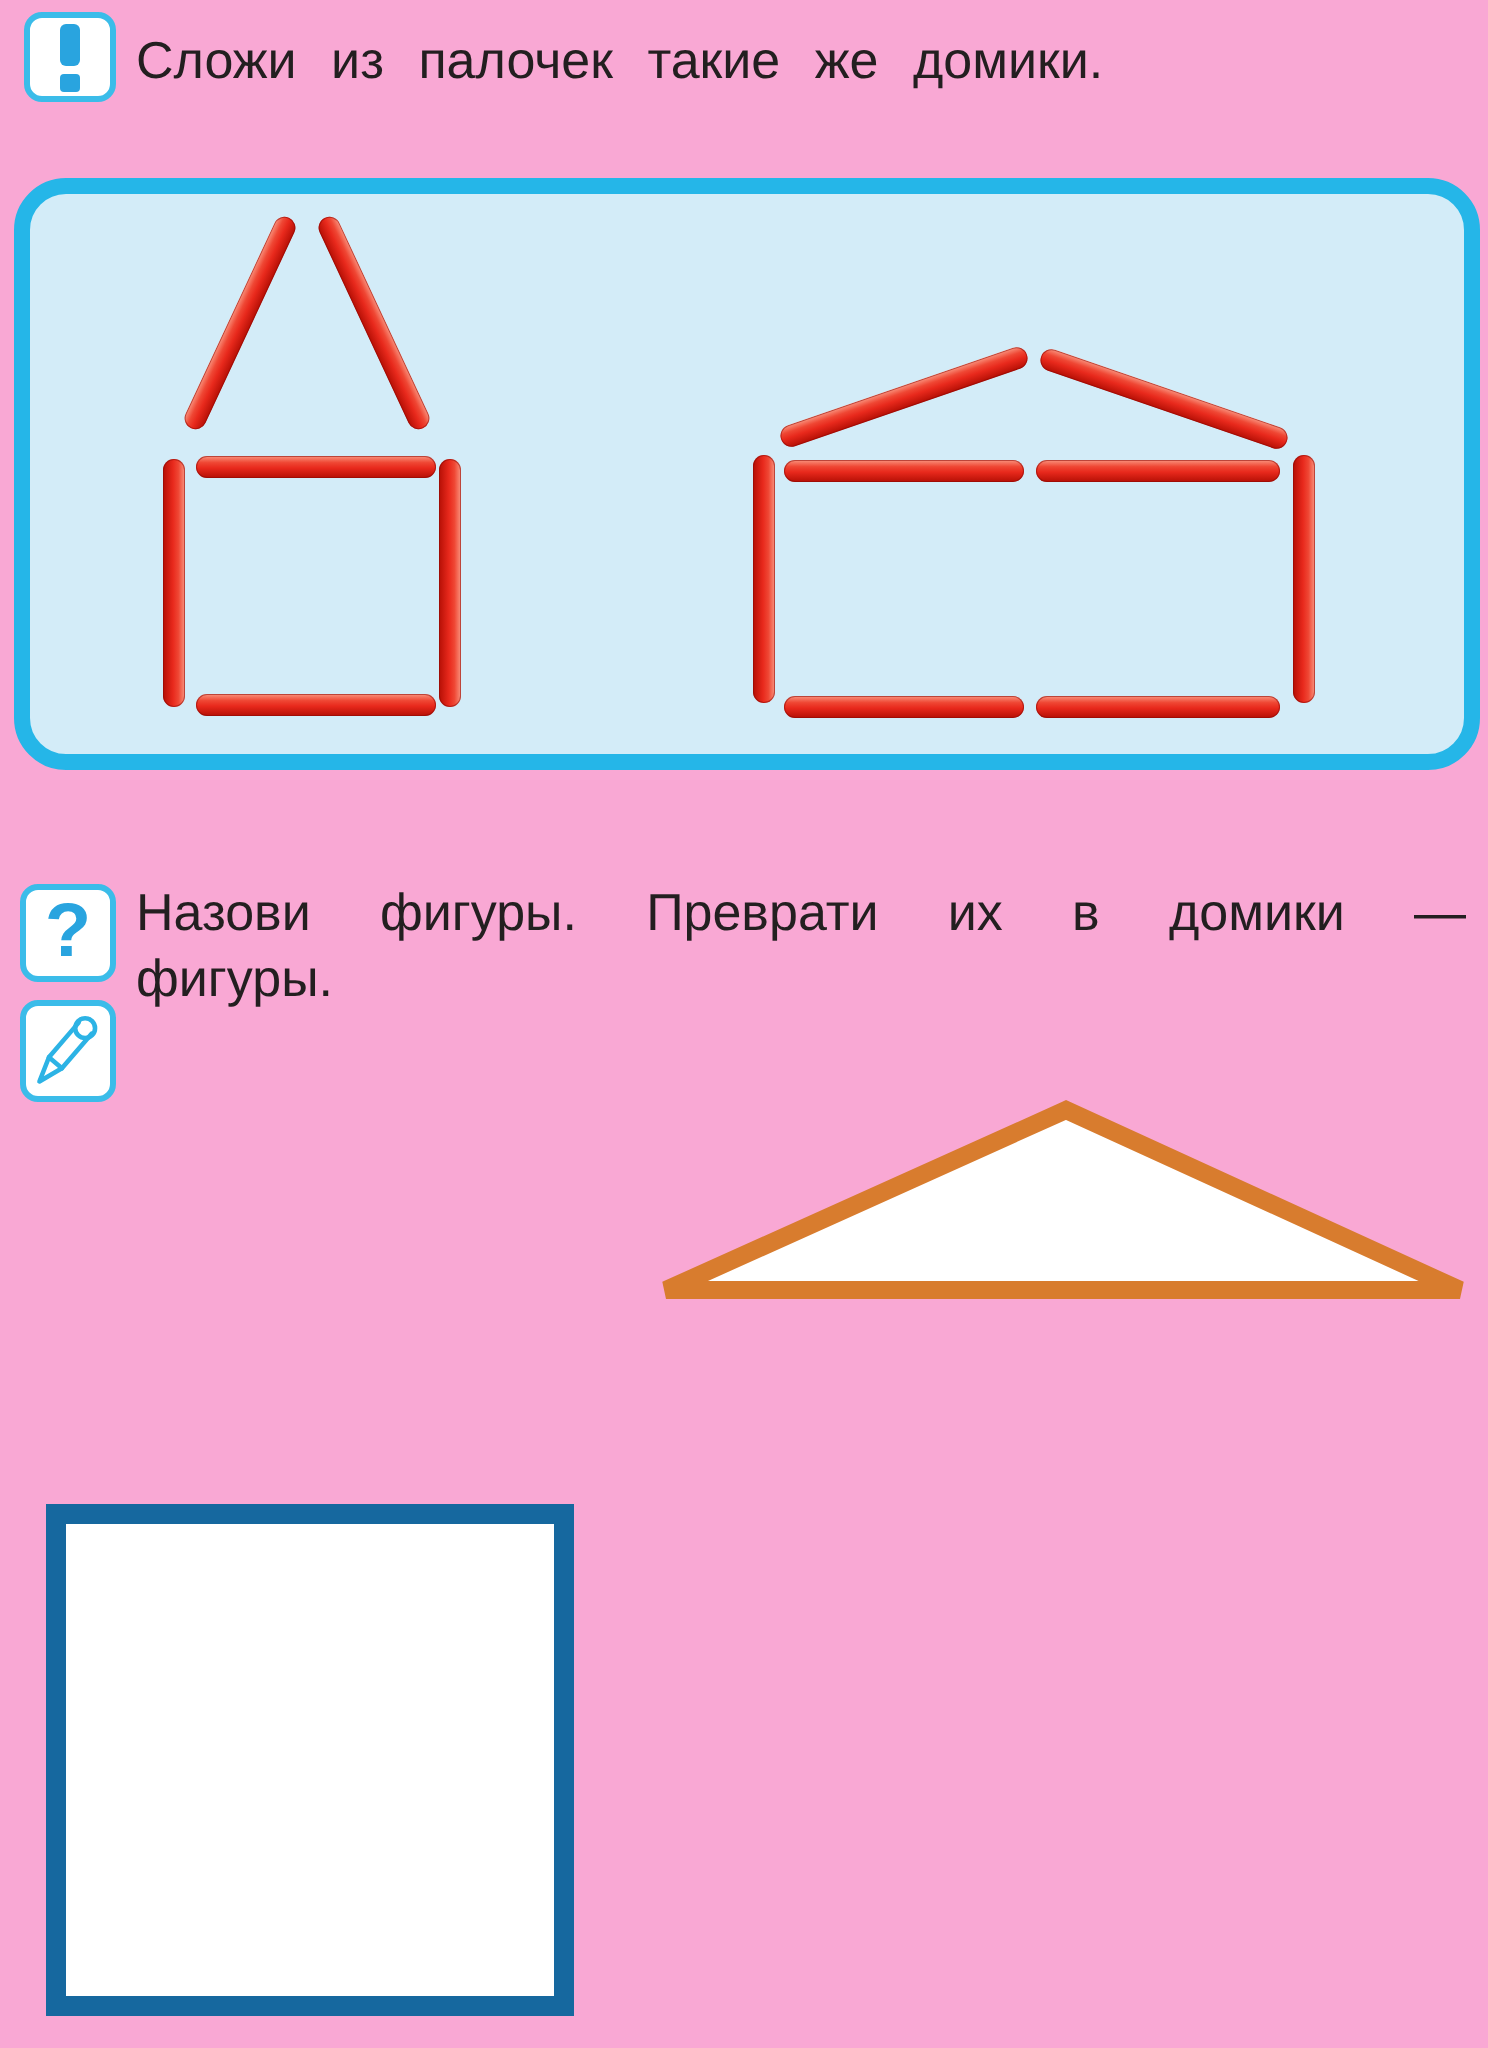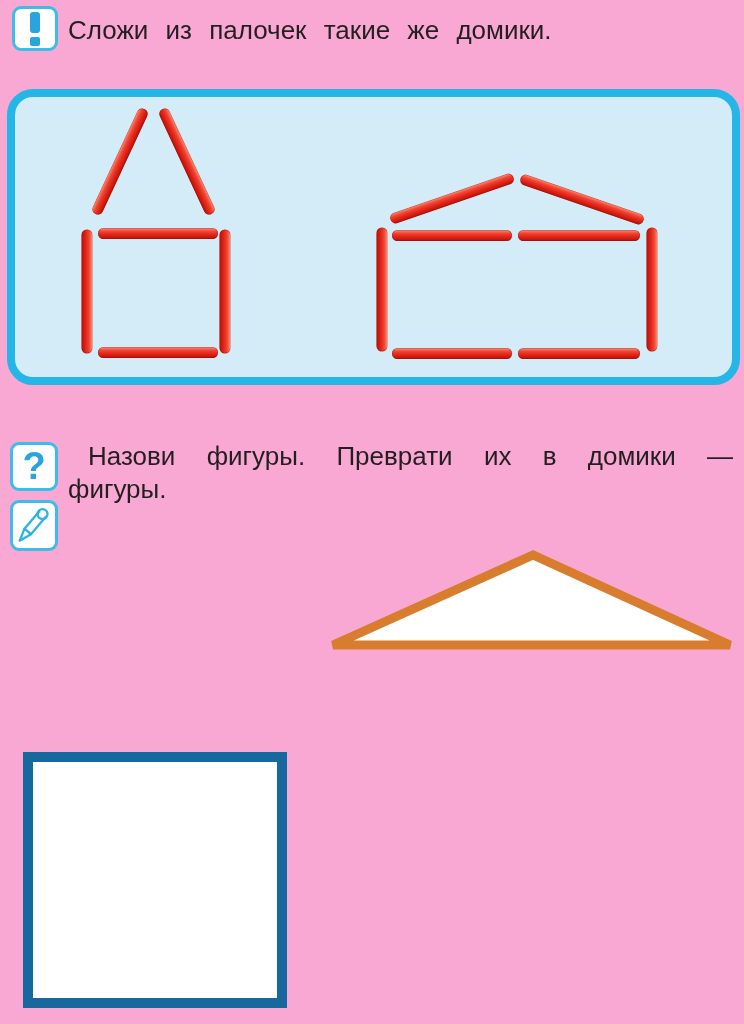--- a/index.html
+++ b/index.html
@@ -43,21 +43,21 @@
   .box-pencil{left:10px;top:500px;width:48px;height:51px;}
   
   .task1-text{
     position:absolute;left:68px;top:13px;width:620px;
     font-size:26px;line-height:34px;word-spacing:10px;
   }
   .task2-text{
     position:absolute;left:68px;top:440px;width:665px;
     font-size:26px;line-height:33px;
   }
-  .justify-line{text-align:justify;text-align-last:justify;margin-left:20px;}
+  .justify-line{text-align:justify;text-align-last:justify;}
   
   .panel{
     position:absolute;left:7px;top:89px;width:733px;height:296px;
     box-sizing:border-box;
     background:var(--panel-bg);
     border:8px solid var(--panel-border);
     border-radius:26px;
   }
   .sticks-layer{position:absolute;left:0;top:0;width:744px;height:1024px;pointer-events:none;}
   .stick{

